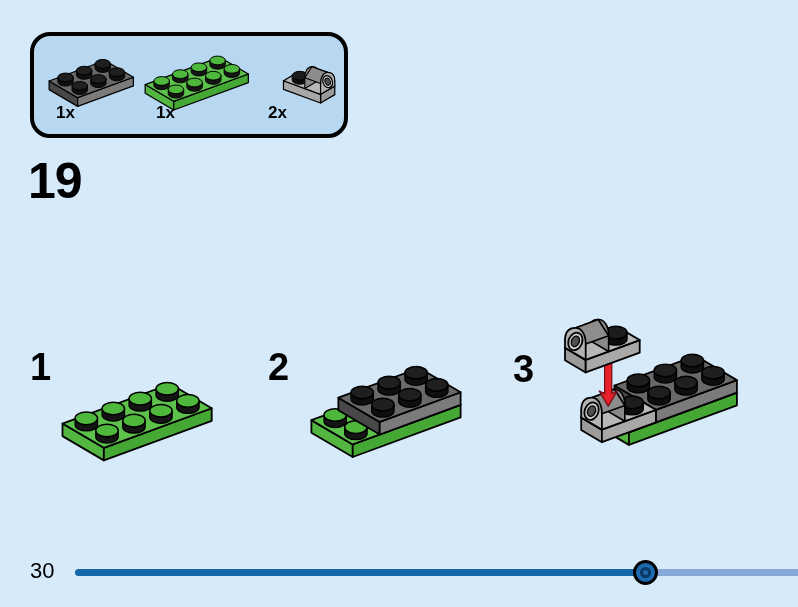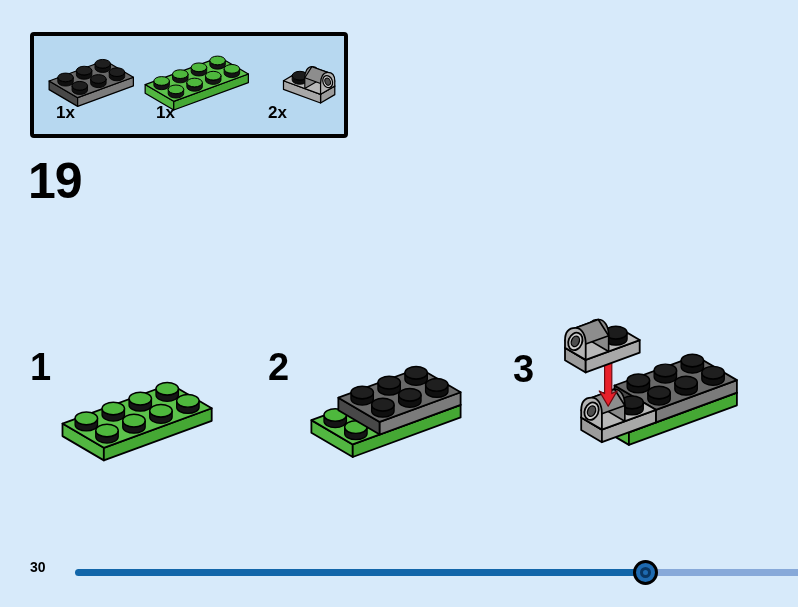--- a/index.html
+++ b/index.html
@@ -7,38 +7,38 @@
     position:relative;
     width:798px;height:607px;
     overflow:hidden;
     font-family:"Liberation Sans",sans-serif;
     color:#000;
   }
   .parts-box{
     position:absolute;left:30px;top:32px;
     width:318px;height:106px;
     border:4.5px solid #000;
-    border-radius:4px;
+    border-radius:20px;
     box-sizing:border-box;
   }
   .part-svg{position:absolute;display:block;}
   .p1{left:12px;top:14px;}
   .p2{left:108px;top:10px;}
   .p3{left:234px;top:16px;}
   .count{position:absolute;top:68px;font-size:17px;font-weight:700;line-height:1;}
   .c1{left:22px;} .c2{left:122px;} .c3{left:234px;}
   .step-number{
     position:absolute;left:28px;top:156px;
     font-size:50px;font-weight:700;line-height:1;letter-spacing:-1px;
   }
   .substep-label{position:absolute;font-size:38px;font-weight:700;line-height:1;}
   .l1{left:30px;top:348px;} .l2{left:268px;top:348px;} .l3{left:513px;top:350px;}
   .scene{position:absolute;display:block;}
   .sv1{left:58px;top:366px;} .sv2{left:306px;top:350px;} .sv3{left:538px;top:300px;}
-  .page-number{position:absolute;left:30px;top:560px;font-size:14px;font-weight:700;line-height:1;}
+  .page-number{position:absolute;left:30px;top:560px;font-size:22px;font-weight:400;line-height:1;}
   .bar-done{position:absolute;left:75px;top:569px;width:571px;height:7px;border-radius:4px;}
   .bar-rest{position:absolute;left:646px;top:569px;width:152px;height:7px;}
   .knob{
     position:absolute;left:633px;top:560px;width:25px;height:25px;
     border:3.5px solid #000;border-radius:50%;box-sizing:border-box;
     display:flex;align-items:center;justify-content:center;
   }
   .knob-ring{width:11px;height:11px;border-radius:50%;box-sizing:border-box;}
 </style>
 </head>

